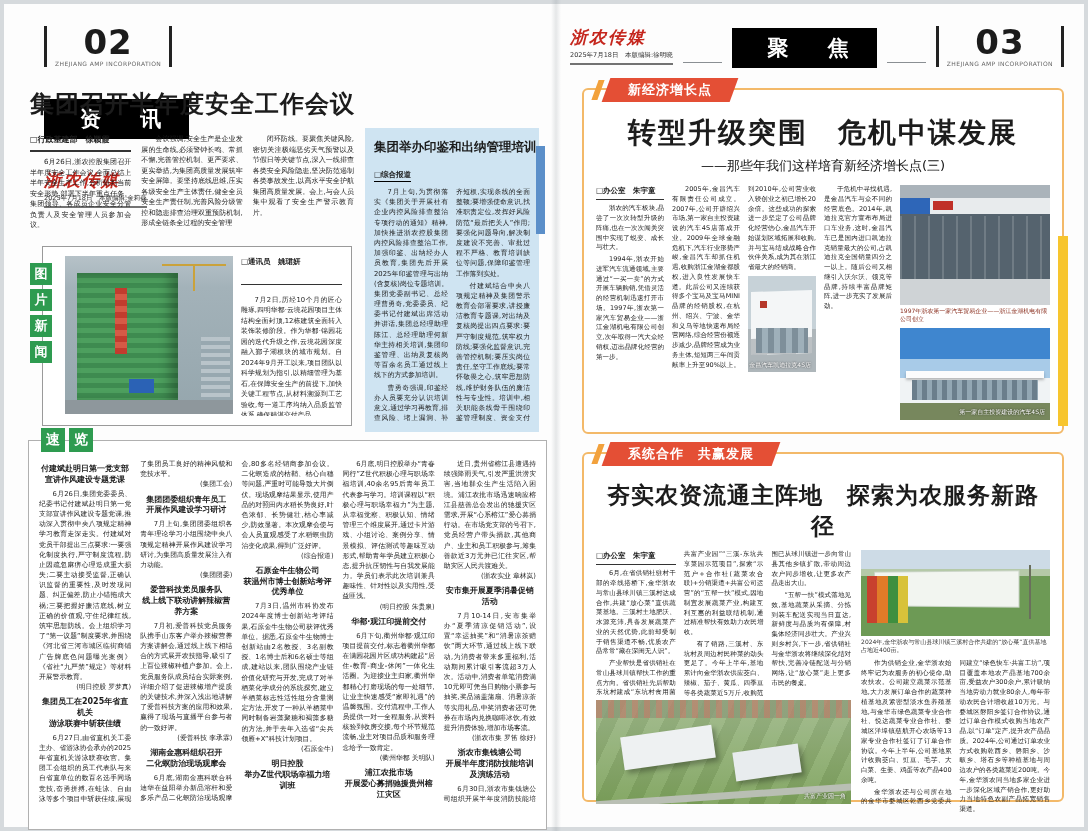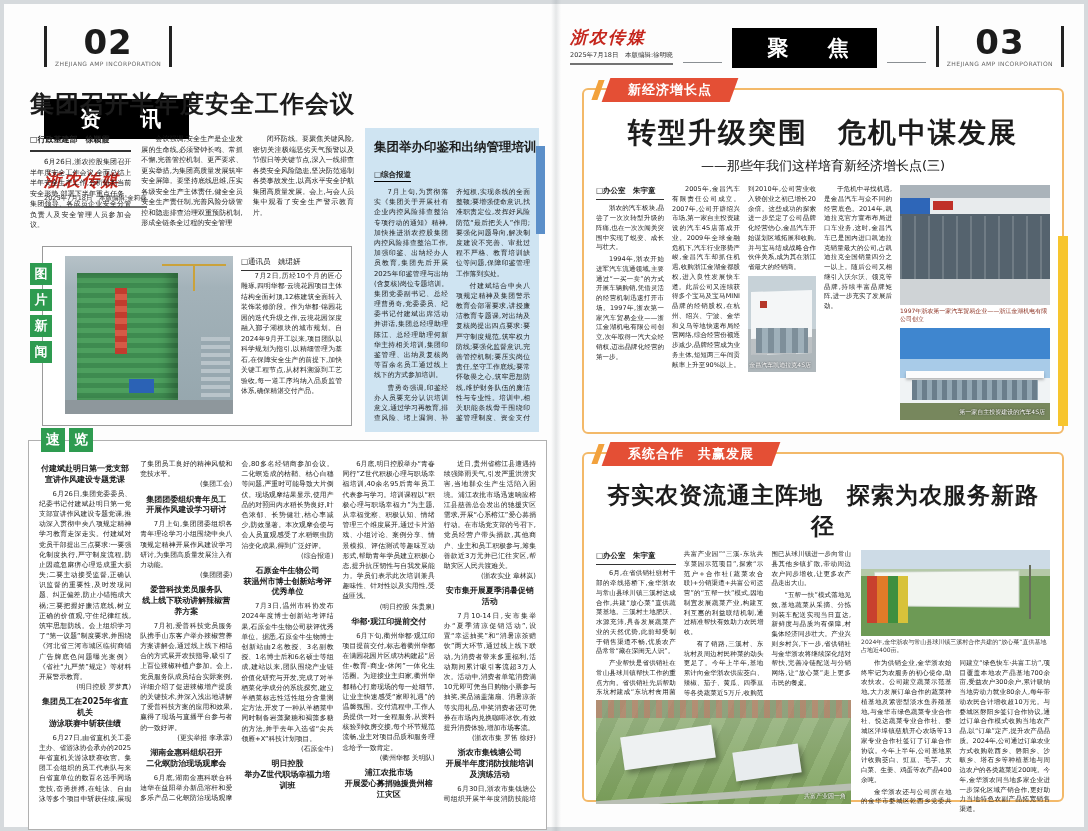--- a/index.html
+++ b/index.html
@@ -28,21 +28,21 @@
   .byline{font-weight:bold;font-size:8px;border-bottom:2px solid #333;padding-bottom:4px;margin-bottom:5px;}
   .lp-main p,.b-cols p,.a1-text p,.a2-cols p,.a2-rcols p{margin:0 0 2px;text-indent:2em;}
   
   .photo-box{position:absolute;left:42px;top:246px;width:310px;height:180px;border:1px solid #9a9a9a;
              background:#fff;display:flex;padding:9px 9px 9px 22px;box-sizing:border-box;}
   .vlabel{position:absolute;left:-13px;top:16px;display:flex;flex-direction:column;gap:4px;}
   .vlabel span{width:22px;height:22px;background:#2e9b50;color:#fff;font-size:13px;font-weight:bold;
                display:flex;align-items:center;justify-content:center;}
   .pn-photo{width:168px;height:158px;flex:none;}
   .pn-text{flex:1;padding-left:8px;font-size:6.8px;line-height:1.55;text-align:justify;overflow:hidden;}
-  .byline2{font-weight:normal;font-size:7.5px;border-bottom:1px solid #333;padding-bottom:2px;margin-bottom:0;}
+  .byline2{font-weight:bold;font-size:7.5px;border-bottom:1px solid #333;padding-bottom:16px;margin-bottom:10px;}
   .pn-text p{margin:0;text-indent:2em;}
   
   .bulletin{position:absolute;left:365px;top:128px;width:174px;height:304px;background:#cfe4f2;
             padding:11px 9px;box-sizing:border-box;}
   .b-title{font-size:12.5px;font-weight:bold;margin-bottom:6px;white-space:nowrap;}
   .b-byline{font-size:7.5px;font-weight:bold;border-bottom:1px solid #000000;display:inline-block;
             padding-bottom:1px;margin-bottom:5px;}
   .b-cols{column-count:2;column-gap:8px;font-size:6.8px;line-height:1.5;text-align:justify;height:238px;overflow:hidden;}
   .accent{position:absolute;}
   .blue-bar{left:536px;top:146px;width:9px;height:88px;background:#5b8fc9;}
@@ -213,21 +213,21 @@
           <div class="qa-b"><span>6月27日,由省直机关工委主办、省游泳协会承办的2025年省直机关游泳联赛收官。集团工会组织的员工代表队与来自省直单位的数百名选手同场竞技,奋勇拼搏,在蛙泳、自由泳等多个项目中斩获佳绩,展现了集团员工良好的精神风貌和竞技水平。</span><span class="qa-s">(集团工会)</span></div>
         </div>
       <div class="qa">
           <div class="qa-t">集团团委组织青年员工
 开展作风建设学习研讨</div>
           <div class="qa-b"><span>7月上旬,集团团委组织各青年理论学习小组围绕中央八项规定精神开展作风建设学习研讨,为集团高质量发展注入有力动能。</span><span class="qa-s">(集团团委)</span></div>
         </div>
       <div class="qa">
           <div class="qa-t">爱普科技党员服务队
 线上线下联动讲解辣椒营养方案</div>
-          <div class="qa-b"><span>7月初,爱普科技党员服务队携手山东客户举办辣椒营养方案讲解会,通过线上线下相结合的方式展开农技指导,吸引了上百位辣椒种植户参加。会上,党员服务队成员结合实际案例,详细介绍了促进辣椒增产提质的关键技术,并深入浅出地讲解了爱普科技方案的应用和效果,赢得了现场与直播平台参与者的一致好评。</span><span class="qa-s">(更实举措 李承霖)</span></div>
+          <div class="qa-b"><span>7月初,爱普科技党员服务队携手山东客户举办辣椒营养方案讲解会,通过线上线下相结合的方式展开农技指导,吸引了上百位辣椒种植户参加。会上,党员服务队成员结合实际案例,详细介绍了促进辣椒增产提质的关键技术,并深入浅出地讲解了爱普科技方案的应用和效果,赢得了现场与直播平台参与者的一致好评。</span><span class="qa-s">(爱普科技 李承霖)</span></div>
         </div>
       <div class="qa">
           <div class="qa-t">湖南金惠科组织召开
 二化螟防治现场观摩会</div>
           <div class="qa-b"><span>6月底,湖南金惠科联合科迪华在益阳举办新品溶杆和爱多乐产品二化螟防治现场观摩会,80多名经销商参加会议。二化螟造成的枯鞘、枯心白穗等问题,严重时可能导致大片倒伏。现场观摩结果显示,使用产品的对照田内水稻长势良好,叶色浓郁、长势健壮,枯心率减少,防效显著。本次观摩会使与会人员直观感受了水稻螟虫防治变化成果,得到广泛好评。</span><span class="qa-s">(综合报道)</span></div>
         </div>
       <div class="qa">
           <div class="qa-t">石原金牛生物公司
 获温州市博士创新站考评优秀单位</div>
           <div class="qa-b"><span>7月3日,温州市科协发布2024年度博士创新站考评结果,石原金牛生物公司获评优秀单位。据悉,石原金牛生物博士创新站由2名教授、3名副教授、1名博士后和6名硕士等组成,建站以来,团队围绕产业链价值化研究与开发,完成了对羊栖菜化学成分的系统探究,建立羊栖菜标志性活性组分含量测定方法,开发了一种从羊栖菜中同时制备岩藻聚糖和褐藻多糖的方法,并于去年入选省“尖兵领雁+X”科技计划项目。</span><span class="qa-s">(石原金牛)</span></div>

